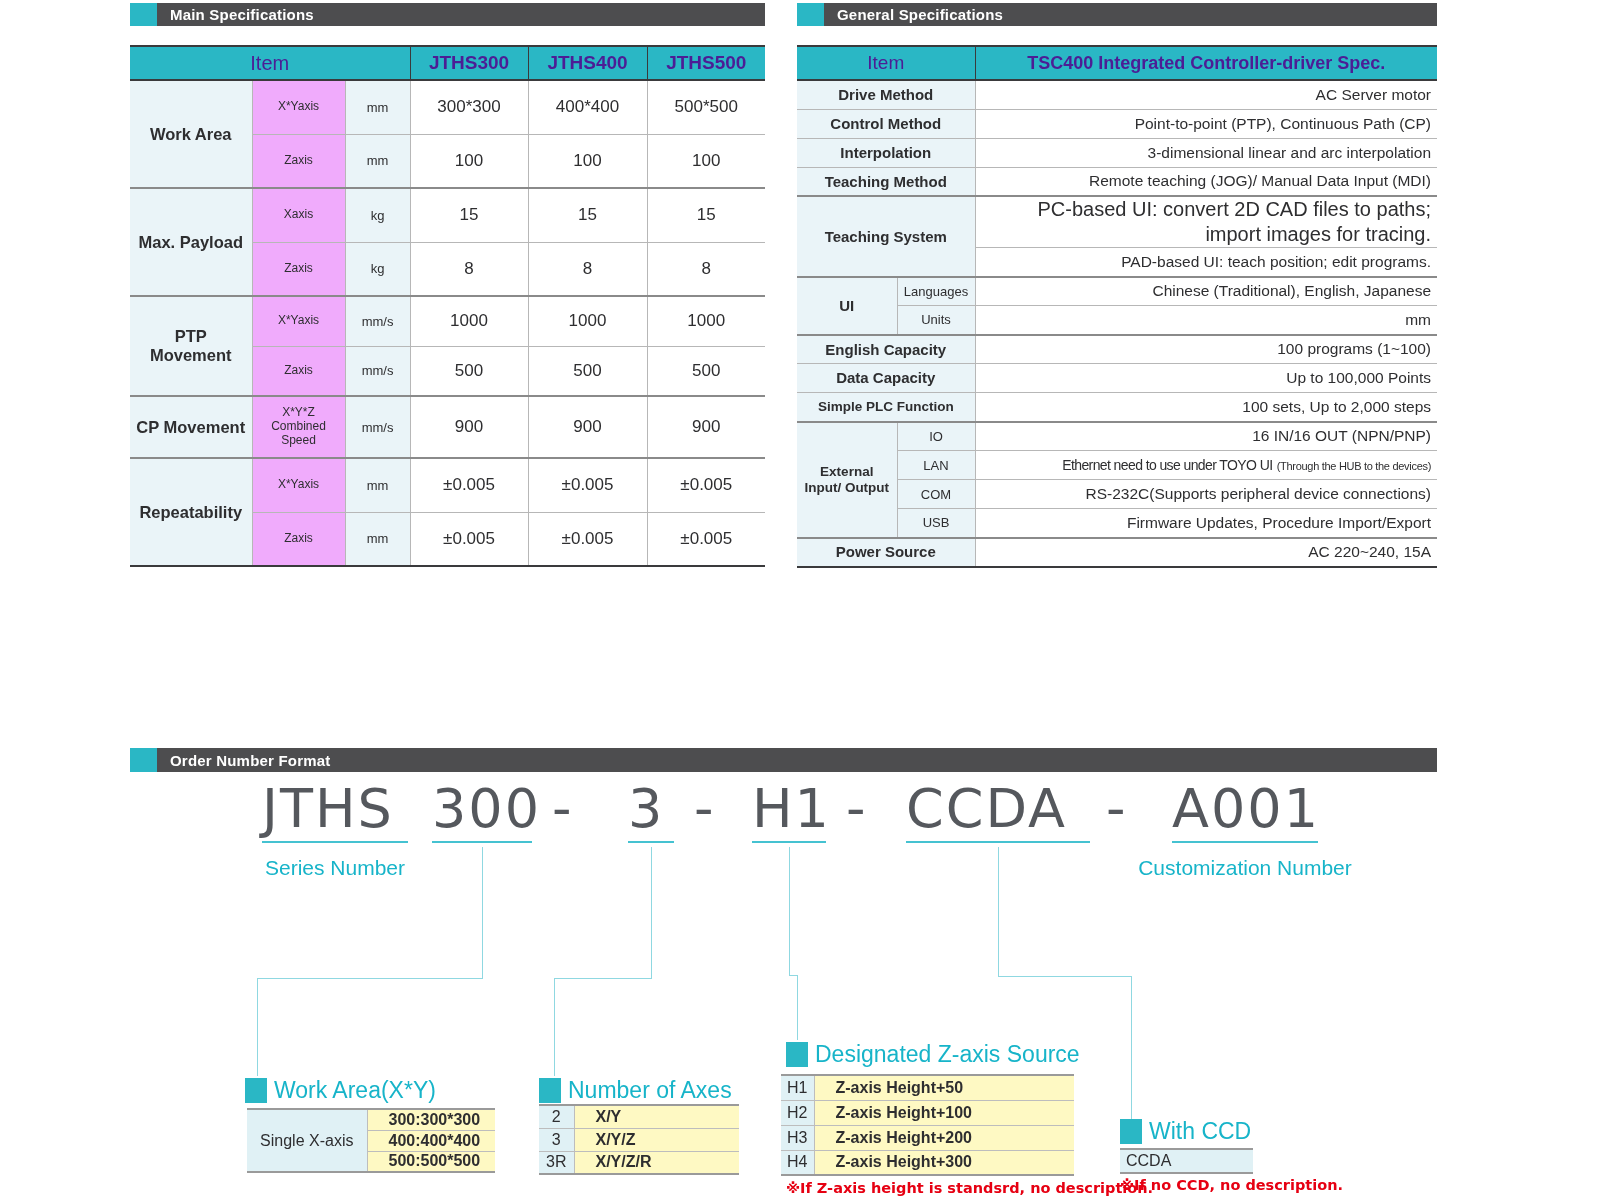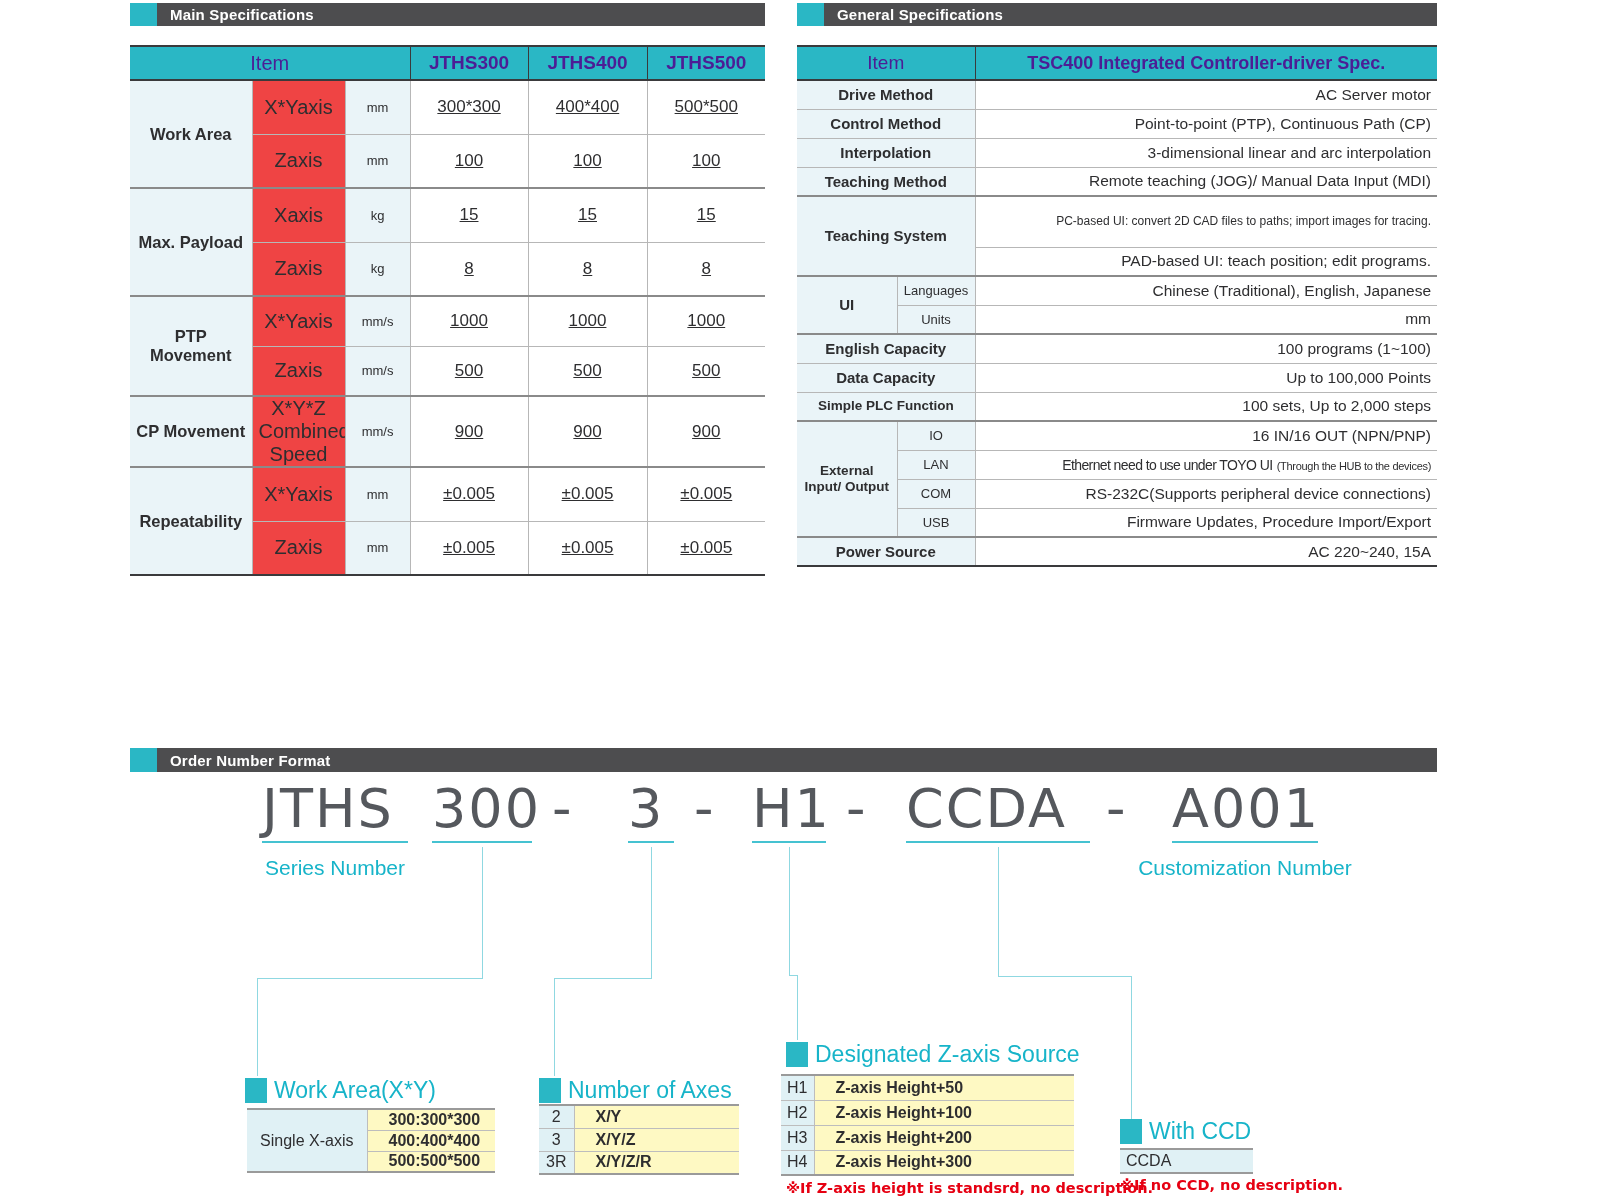--- a/index.html
+++ b/index.html
@@ -21,36 +21,36 @@
   tr.hd th:first-child{border-left:none;}
   tr.hd th:last-child{border-right:none;}
   tr.gb td{border-top:2px solid #8a8a8a;}
 
   
   .main-tbl{left:130px;top:45px;width:635px;}
   .main-tbl tr.hd{height:34px;}
   .main-tbl tr.hd th.item{font-weight:normal;font-size:20px;}
   .main-tbl tr.hd th.model{font-weight:bold;font-size:19px;}
   .main-tbl .grp{background:#eaf4f8;font-weight:bold;font-size:16.5px;text-align:center;}
-  .main-tbl .sub{background:#ef4444;font-size:20px;text-align:center;line-height:1.15;}
+  .main-tbl .sub{background:#f0abfc;font-size:12px;text-align:center;line-height:1.15;}
   .main-tbl .unit{background:#eaf4f8;font-size:13px;text-align:center;}
-  .main-tbl .val{font-size:17px;text-align:center;background:#fff;text-decoration:underline;}
+  .main-tbl .val{font-size:17px;text-align:center;background:#fff;}
   .main-tbl tr.r54{height:54px;} .main-tbl tr.r50{height:50px;} .main-tbl tr.r62{height:62px;}
 
   
   .gen-tbl{left:797px;top:45px;width:640px;}
   .gen-tbl tr.hd{height:34px;}
   .gen-tbl tr.hd th.item{font-weight:normal;font-size:19px;}
   .gen-tbl tr.hd th.spec-name{font-weight:bold;font-size:18px;}
   .gen-tbl .lbl{background:#eaf4f8;font-weight:bold;font-size:15px;text-align:center;line-height:1.15;}
   .gen-tbl .lbl.sm{font-size:13.5px;}
   .gen-tbl .subl{background:#eaf4f8;font-size:13px;text-align:center;font-weight:normal;}
   .gen-tbl .val{font-size:15.5px;text-align:right;padding-left:5px;background:#fff;}
   .gen-tbl tr.r29{height:29px;} .gen-tbl tr.r51{height:51px;}
-  .gen-tbl .val.two-line{line-height:1.25;font-size:12px;margin-top:8px;}
+  .gen-tbl .val.two-line{line-height:1.25;font-size:20px;margin-top:8px;}
   .lan-main{font-size:14px;letter-spacing:-0.6px;}
   .lan-small{font-size:11px;letter-spacing:-0.3px;}
 
   
   .code-seg{position:absolute;top:779px;height:62px;font-family:"DejaVu Sans",sans-serif;
             font-size:54px;line-height:60px;color:#55585d;text-align:left;letter-spacing:2px;}
   .code-seg.u{border-bottom:2px solid #45c2d1;}
   .cyan-label{position:absolute;color:#17b4c9;font-size:21px;text-align:center;}
 
   .vline,.hline{position:absolute;background:#8fd8e1;}

